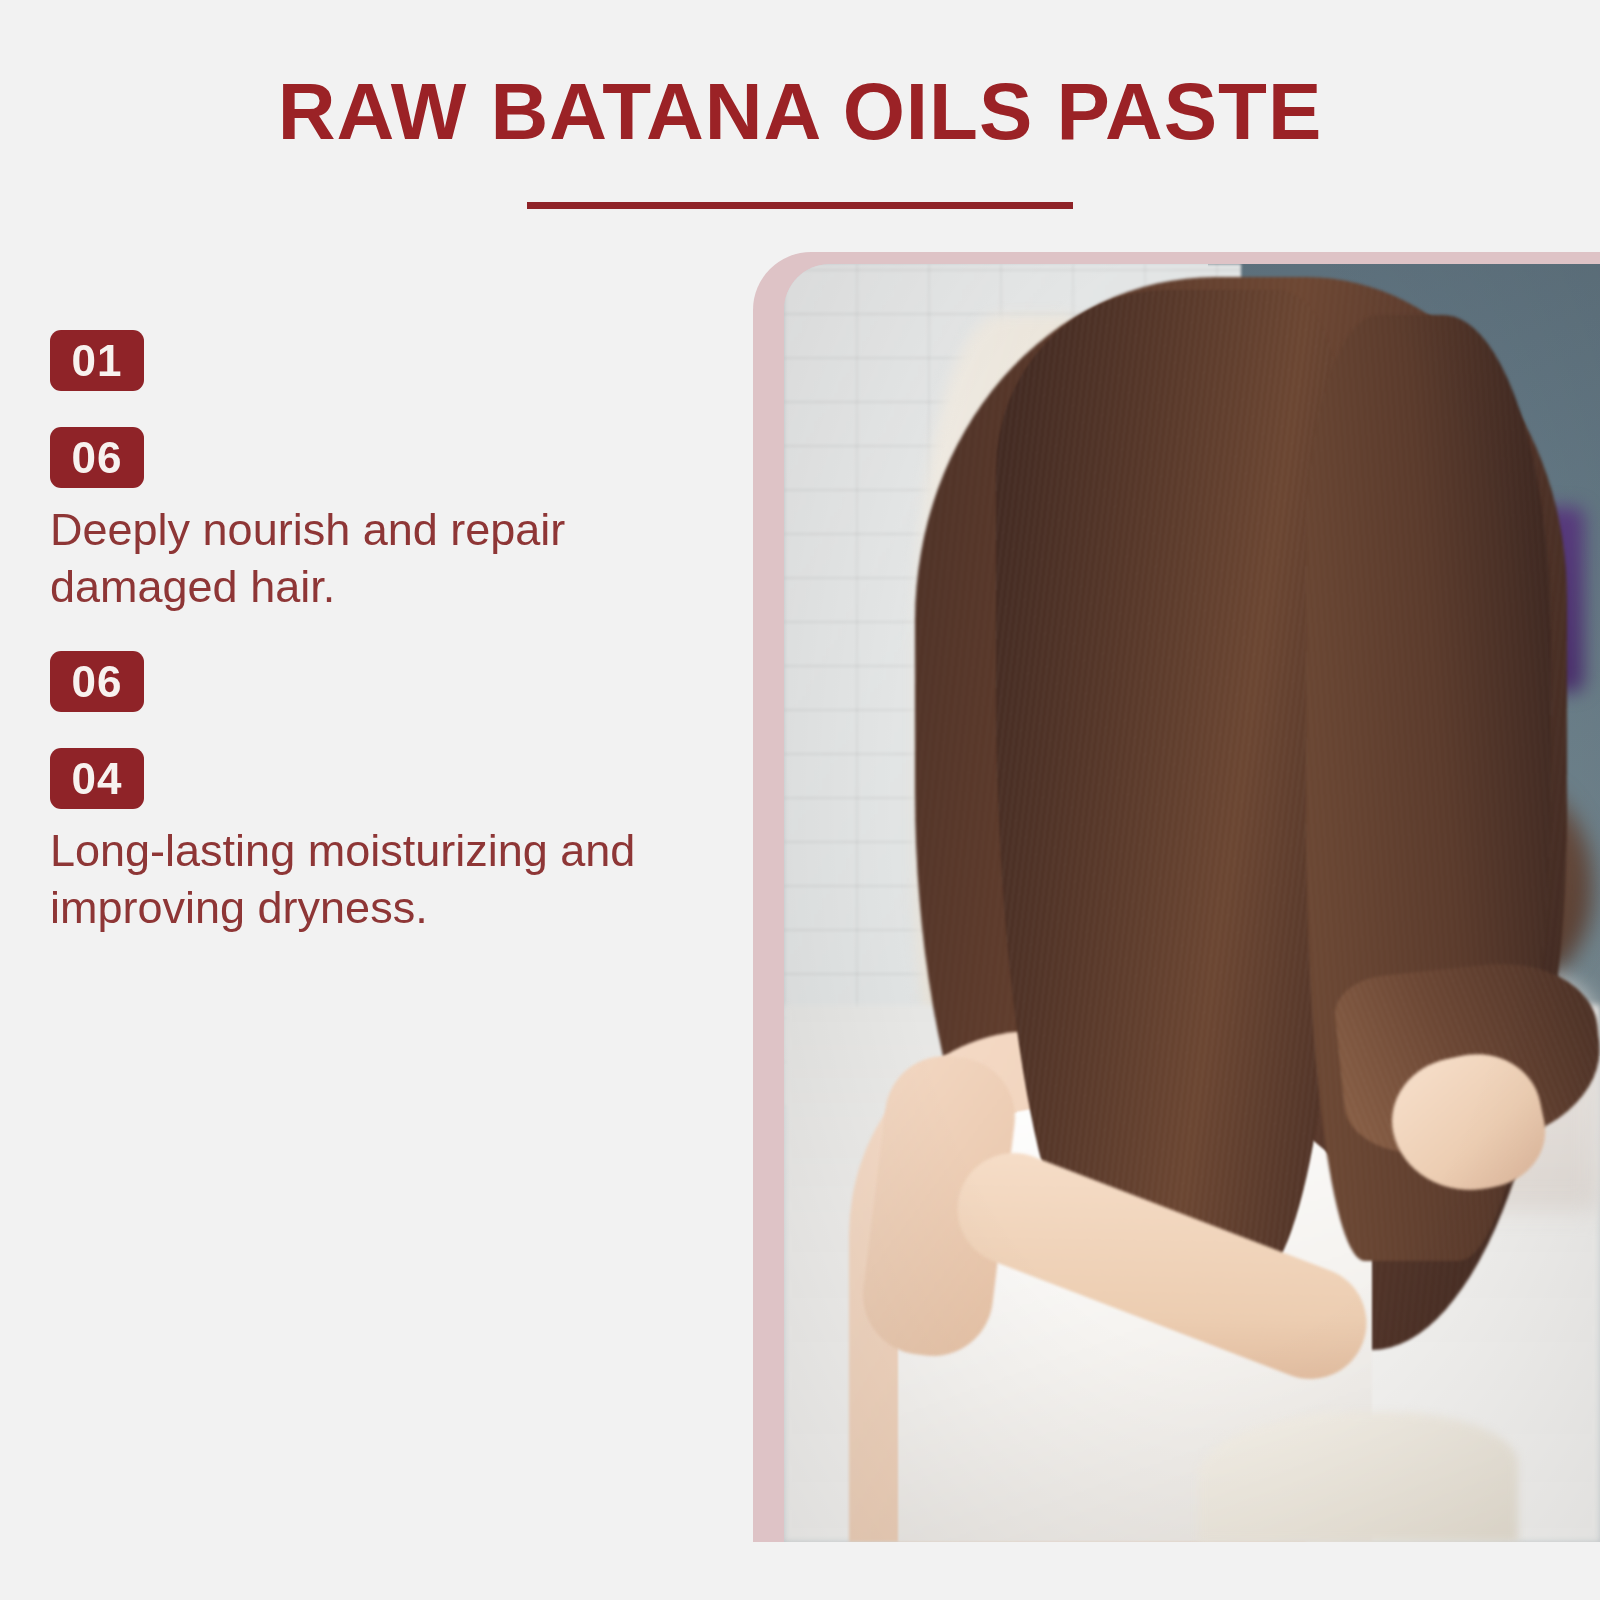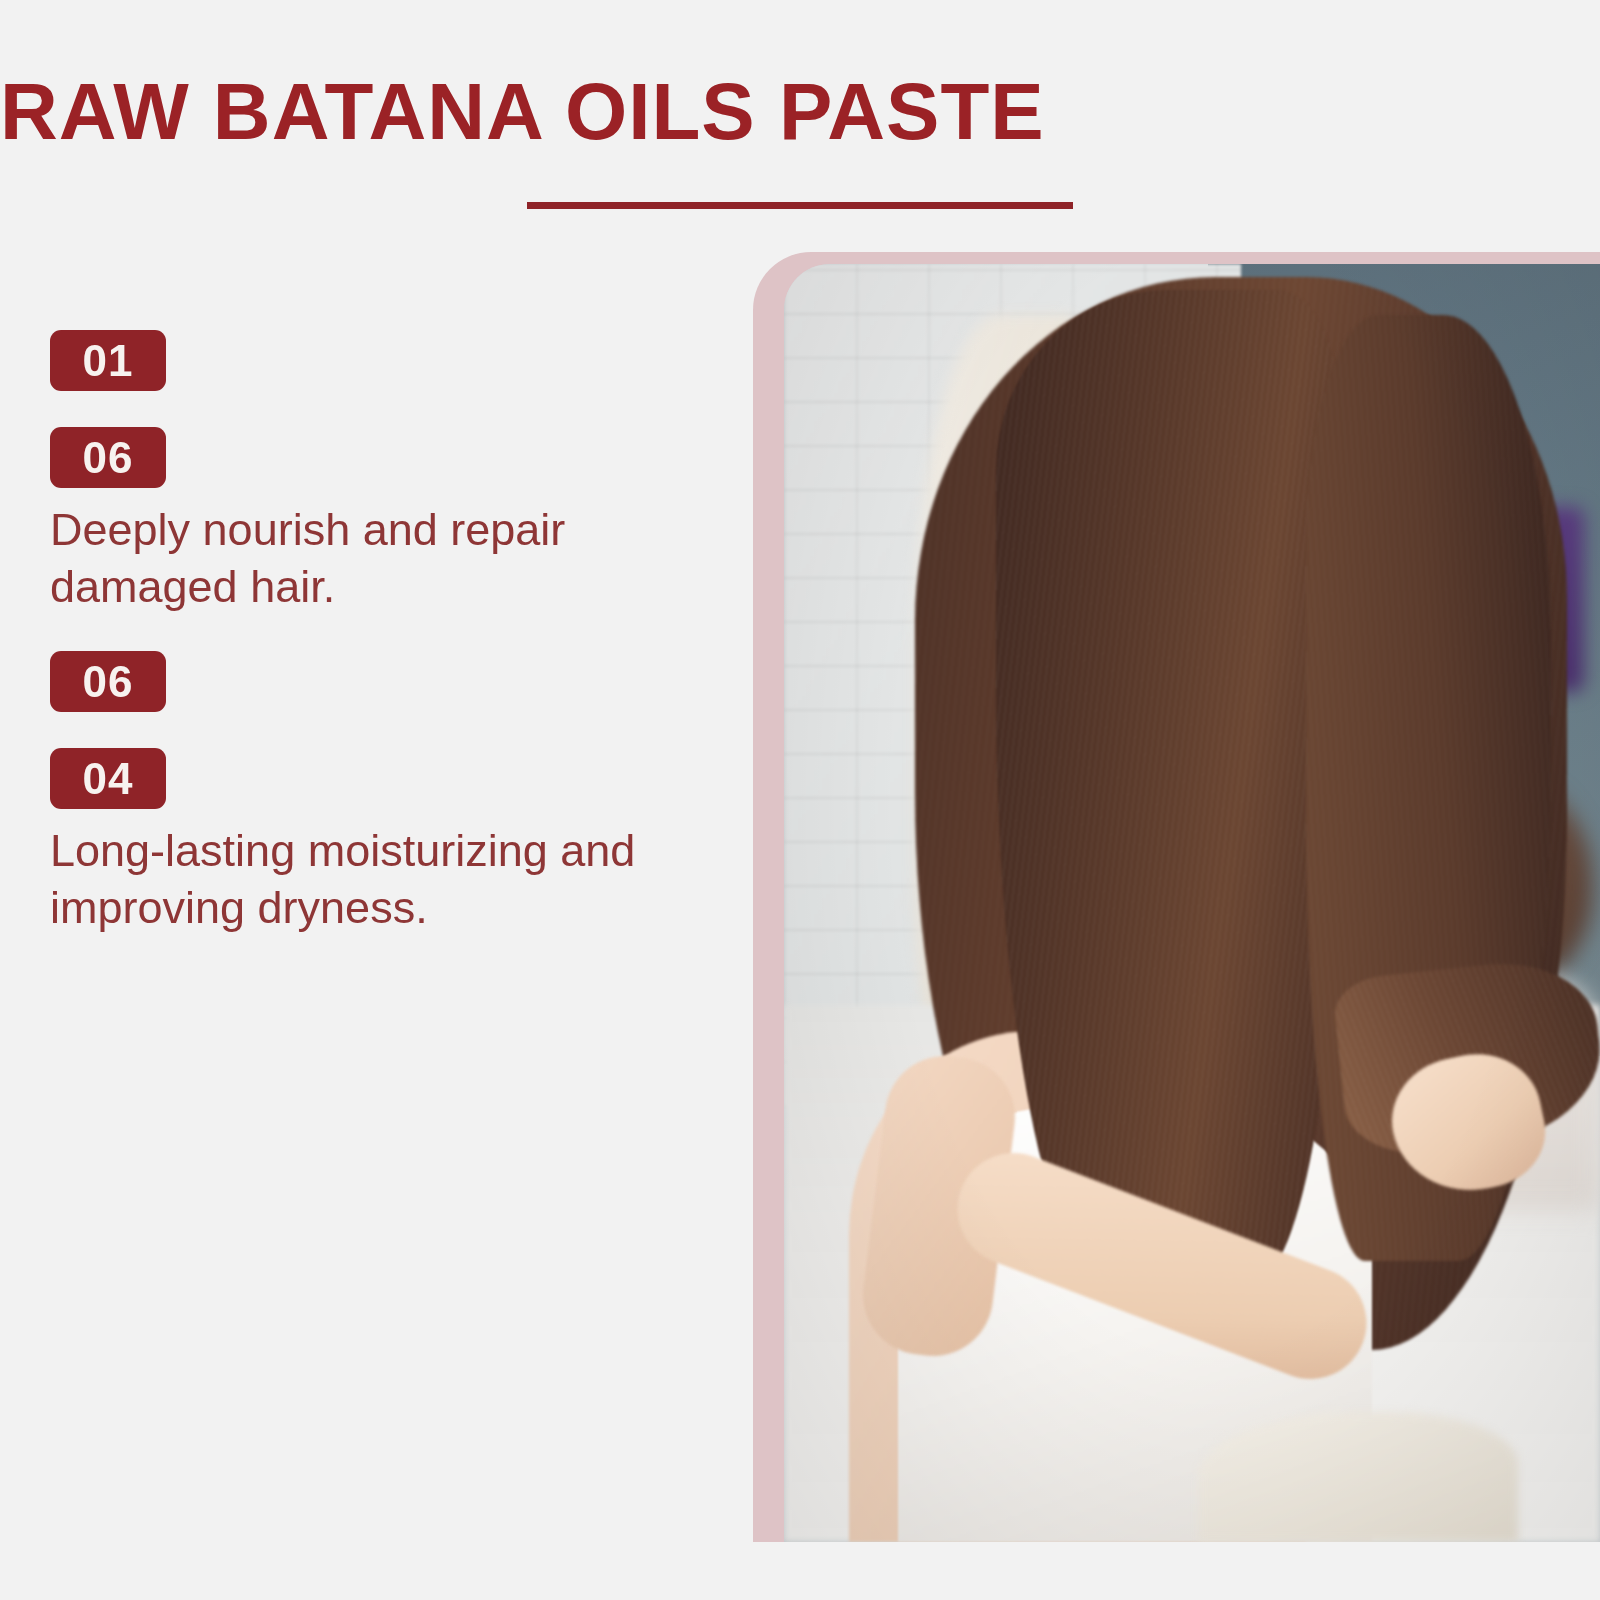--- a/index.html
+++ b/index.html
@@ -14,21 +14,21 @@
     overflow: hidden;
     position: relative;
   }
 
   
   #title-block {
     position: absolute;
     left: 0;
     top: 72px;
     width: 1600px;
-    text-align: left;
+    text-align: center;
   }
   #page-title {
     font-size: 80px;
     font-weight: 700;
     letter-spacing: 1px;
     color: #9b2226;
     line-height: 1.0;
     white-space: nowrap;
   }
   #title-underline {
@@ -51,21 +51,21 @@
   .feature-item:last-child { margin-bottom: 0; }
 
   .badge {
     display: inline-block;
     background: #8f2328;
     color: #f7f2ef;
     font-size: 44px;
     font-weight: 600;
     line-height: 61px;
     height: 61px;
-    width: 116px;
+    width: 94px;
     text-align: center;
     border-radius: 11px;
     letter-spacing: 1px;
     box-sizing: border-box;
   }
   .feature-text {
     margin-top: 13px;
     font-size: 45px;
     font-weight: 300;
     line-height: 1.27;

